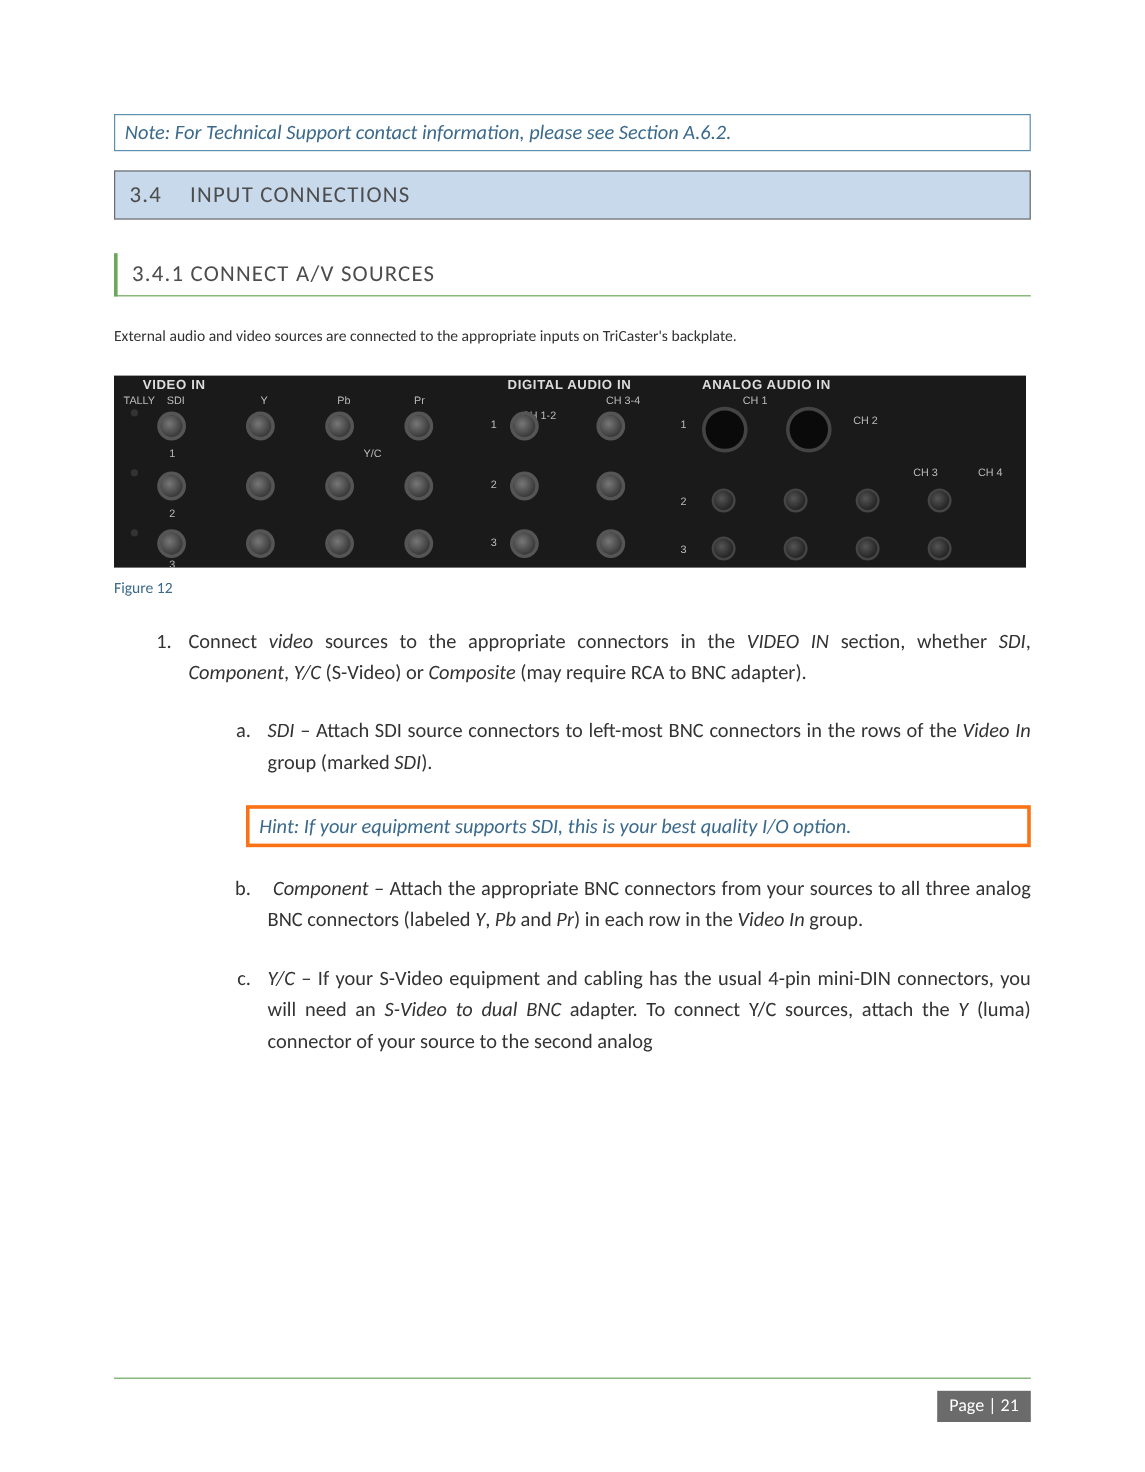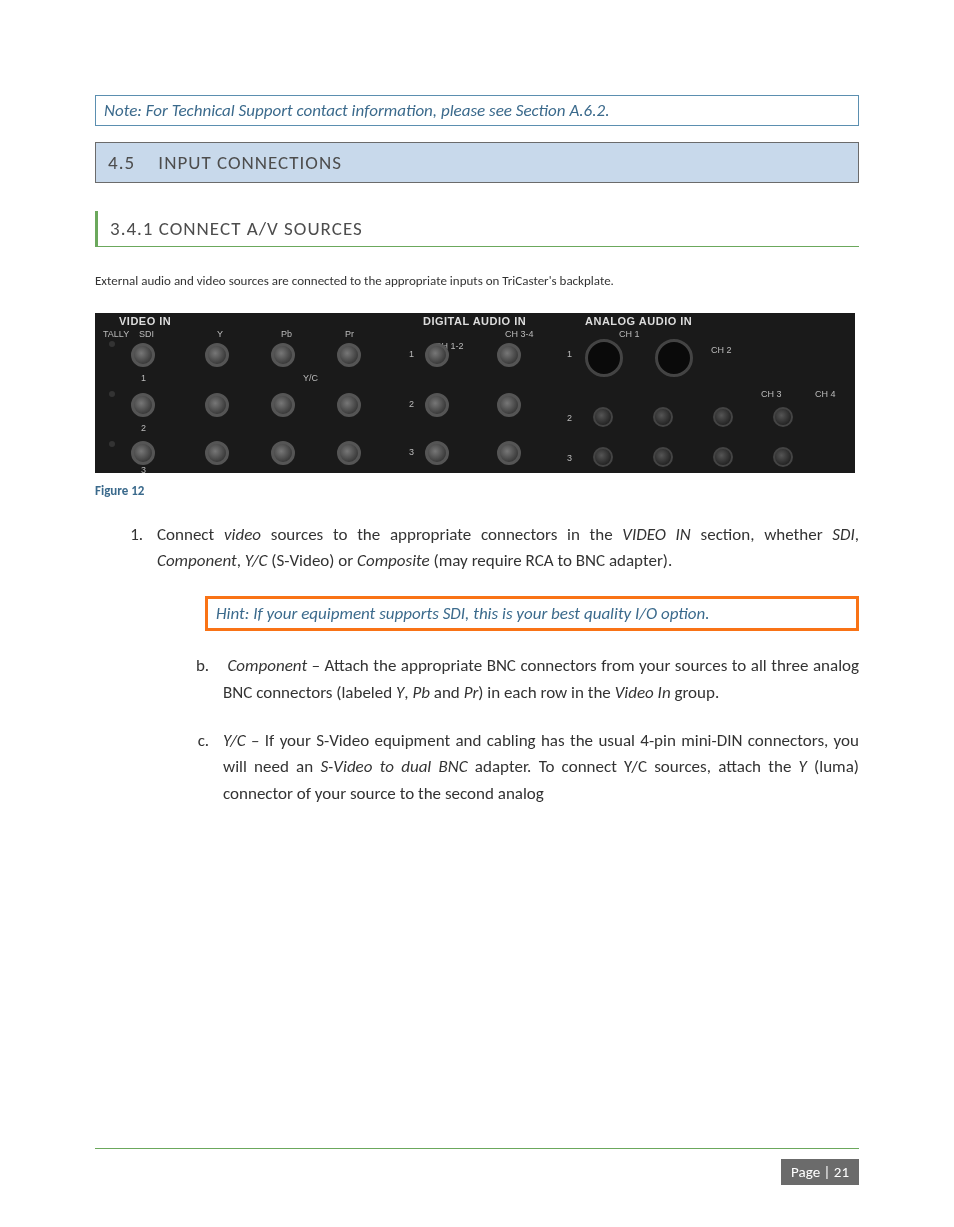--- a/index.html
+++ b/index.html
@@ -61,21 +61,21 @@
   }
   .fig-group-label { position: absolute; color: #ddd; font-size: 11px; letter-spacing: 0.5px; font-weight: bold; }
   .bnc { width: 24px; height: 24px; border-radius: 50%; background: radial-gradient(circle at 40% 40%, #777, #222); border: 3px solid #555; position: absolute; }
   .xlr { width: 38px; height: 38px; border-radius: 50%; background: #0a0a0a; border: 3px solid #444; position: absolute; }
   .rca { width: 20px; height: 20px; border-radius: 50%; background: radial-gradient(circle at 40% 40%, #555, #111); border: 2px solid #444; position: absolute; }
   .tiny-led { width: 6px; height: 6px; border-radius: 50%; background: #333; position: absolute; }
   .small-lbl { position: absolute; font-size: 9px; color: #bbb; }
   .figure-caption {
     color: #3b6a8c;
     font-size: 13px;
-    font-weight: bold;
+    font-weight: normal;
     margin: 10px 0 24px 0;
   }
   ol.main-list { list-style: decimal; padding-left: 52px; font-size: 17px; color: #333; }
   ol.main-list > li { padding-left: 10px; margin-bottom: 22px; line-height: 1.55; text-align: justify; }
   ol.sub-list { list-style: lower-alpha; padding-left: 56px; }
   ol.sub-list > li { padding-left: 10px; margin-bottom: 22px; line-height: 1.55; text-align: justify; }
   .hint-box {
     border: 3px solid #f97316;
     padding: 4px 8px;
     margin: 0 0 22px 110px;
@@ -102,21 +102,21 @@
   }
 </style>
 </head>
 <body>
 
 <div class="note-box">
   <span>Note: For Technical Support contact information, please see Section A.6.2.</span>
 </div>
 
 <div class="section-h2">
-  <span class="num">4.5</span>
+  <span class="num">3.4</span>
   <span>INPUT CONNECTIONS</span>
 </div>
 
 <div class="section-h3">
   <span class="num">3.4.1</span>
   <span>CONNECT A/V SOURCES</span>
 </div>
 
 <p class="para">External audio and video sources are connected to the appropriate inputs on TriCaster's backplate.</p>
 
@@ -186,20 +186,25 @@
   <div class="rca" style="top:134px; left:618px;"></div>
   <div class="rca" style="top:134px; left:678px;"></div>
 </div>
 
 <div class="figure-caption">Figure 12</div>
 
 <ol class="main-list">
   <li>
     <span>Connect </span><em>video</em><span> sources to the appropriate connectors in the </span><em>VIDEO IN</em><span> section, whether </span><em>SDI</em><span>, </span><em>Component</em><span>, </span><em>Y/C</em><span> (S-Video) or </span><em>Composite</em><span> (may require RCA to BNC adapter).</span>
 
+    <ol class="sub-list" style="margin-top:22px;">
+      <li>
+        <em>SDI</em><span> –  Attach SDI source connectors to left-most BNC connectors in the rows of the </span><em>Video In</em><span> group (marked </span><em>SDI</em><span>).</span>
+      </li>
+    </ol>
   </li>
 </ol>
 
 <div class="hint-box">
   <span>Hint: If your equipment supports SDI, this is your best quality I/O option.</span>
 </div>
 
 <ol class="main-list" style="list-style:none; padding-left:52px;">
   <li style="list-style:none;">
     <ol class="sub-list" start="2">

